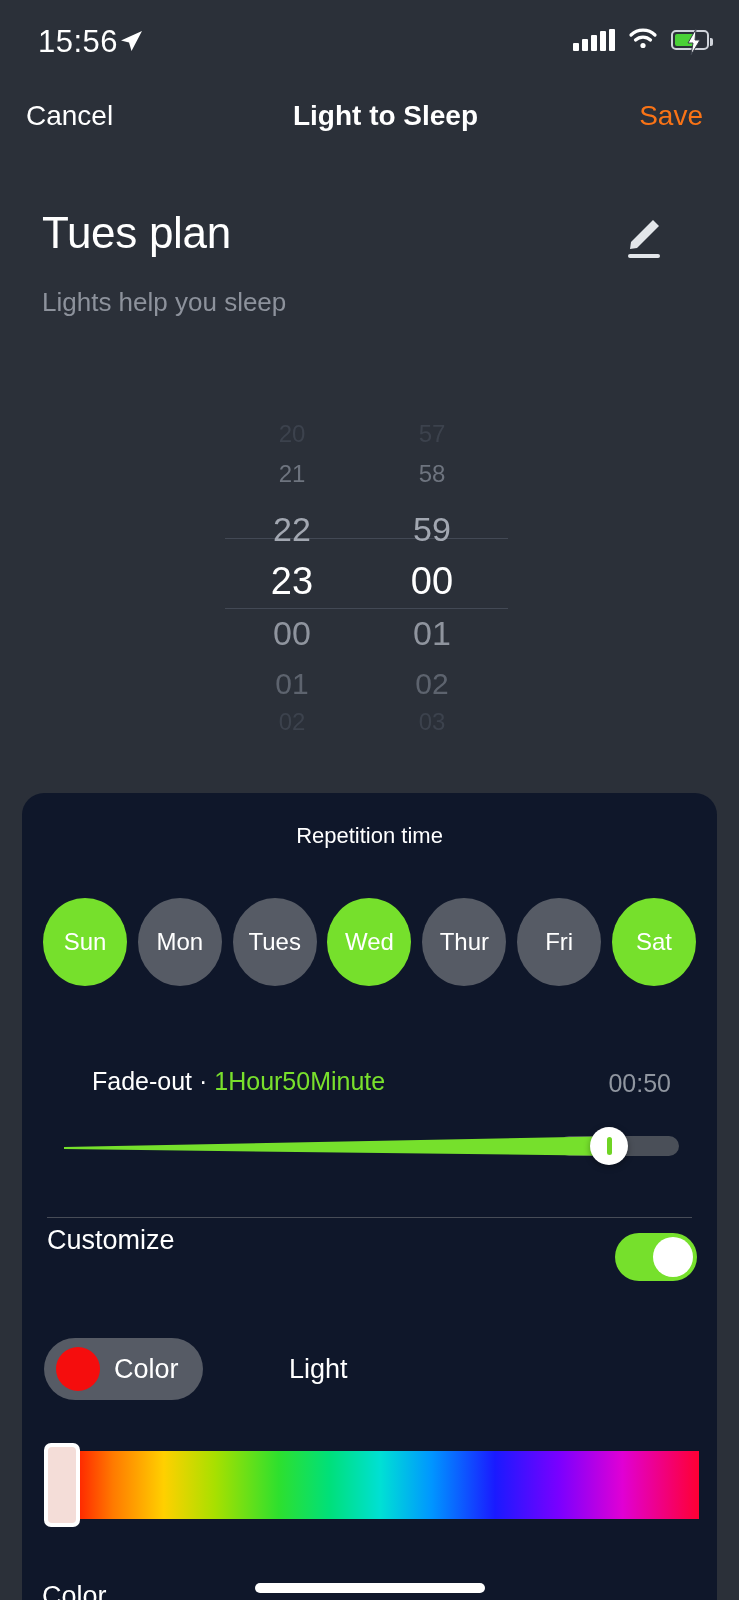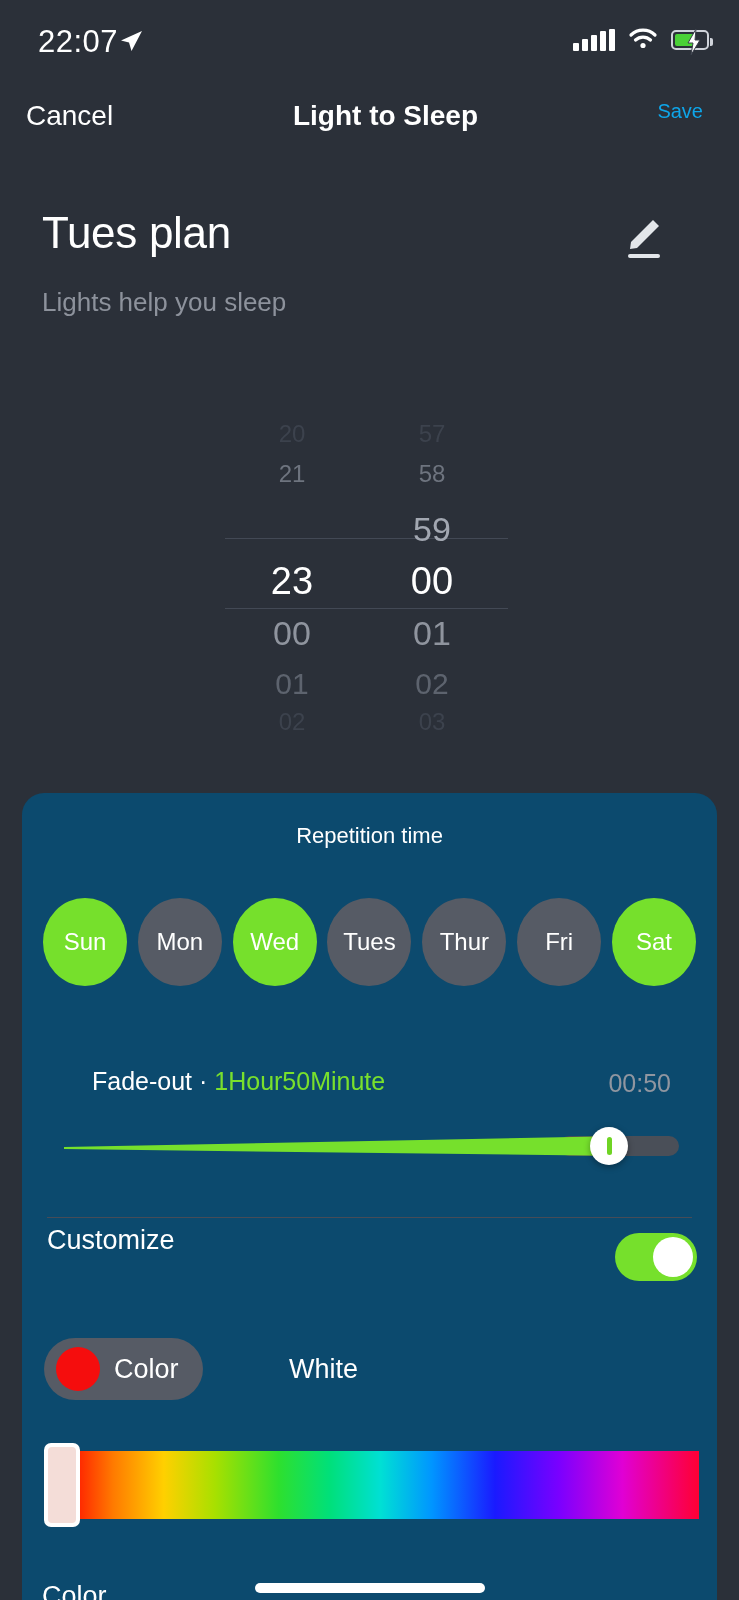--- a/index.html
+++ b/index.html
@@ -28,21 +28,21 @@
   .sig i:nth-child(5){ height:22px; }
   .batt { position:relative; width:38px; height:20px; border:2px solid #cfd3da; border-radius:5px; padding:2px; }
   .batt::after { content:""; position:absolute; right:-6px; top:6px; width:3px; height:8px; background:#cfd3da; border-radius:0 2px 2px 0; }
   .batt-fill { width:64%; height:100%; background:#4ad137; border-radius:2px; }
   .bolt { position:absolute; left:13px; top:-3px; width:16px; height:26px; }
 
   
   .navbar { position:absolute; left:0; top:86px; width:739px; height:62px; }
   .nav-cancel { position:absolute; left:26px; top:14px; font-size:28px; color:#ffffff; }
   .nav-title { position:absolute; left:16px; top:14px; width:739px; text-align:center; font-size:28px; color:#ffffff; font-weight:700; }
-  .nav-save { position:absolute; right:36px; top:14px; font-size:20px; color:#0ea5e9; }
+  .nav-save { position:absolute; right:36px; top:14px; font-size:28px; color:#f97316; }
 
   
   .hdr-title { position:absolute; left:42px; top:208px; font-size:44px; color:#ffffff; font-weight:400; letter-spacing:-.3px; }
   .hdr-sub { position:absolute; left:42px; top:287px; font-size:26px; color:#8d929c; }
   .edit-btn { position:absolute; left:615px; top:212px; width:56px; height:52px; }
 
   
   .picker { position:absolute; left:0; top:412px; width:739px; height:322px; }
   .pk-col { position:absolute; top:0; width:170px; height:322px; }
   .pk-col.hours { left:207px; }
@@ -55,21 +55,21 @@
   .pk-cell.r4 { top:202px; font-size:34px; color:#8f949e; }
   .pk-cell.r5 { top:255px; font-size:30px; color:#5d636e; }
   .pk-cell.r6 { top:296px; font-size:24px; color:#3c424d; }
   .pk-line { position:absolute; left:225px; width:283px; height:1px; background:#434955; }
   .pk-line.top { top:126px; }
   .pk-line.bot { top:196px; }
 
   
   .card {
     position:absolute; left:22px; top:793px; width:695px; height:807px;
-    background:#0c4a6e; border-radius:22px 22px 0 0;
+    background:#0f172a; border-radius:22px 22px 0 0;
   }
   .card-title { position:absolute; left:0; top:30px; width:695px; text-align:center; font-size:22px; color:#ffffff; }
 
   
   .days { position:absolute; left:21px; top:105px; width:653px; height:88px; display:flex; justify-content:space-between; }
   .day {
     width:84px; height:88px; border-radius:50%;
     display:flex; align-items:center; justify-content:center;
     font-size:24px; color:#ffffff; background:#565b65;
   }
@@ -132,21 +132,21 @@
 
   .bottom-label { position:absolute; left:42px; top:1581px; font-size:27px; color:#ffffff; }
   .home-ind { position:absolute; left:255px; top:1583px; width:230px; height:10px; background:#ffffff; border-radius:6px; }
 </style>
 </head>
 <body>
 
 <div id="app">
 
   <div class="statusbar">
-    <div class="sb-time">22:07</div>
+    <div class="sb-time">15:56</div>
     <div class="sb-loc">
       <svg viewBox="0 0 26 26" width="26" height="26">
           <path d="M24 3 L3 12.5 L11 14.5 L13.5 23 Z" fill="#fff"></path>
         </svg>
     </div>
     <div class="sb-right">
       <div class="sig">
         <i></i>
           <i></i>
           <i></i>
@@ -185,20 +185,21 @@
       <rect x="13" y="42" width="32" height="4" rx="2" fill="#e3e6ea"></rect>
     </svg>
   </div>
 
   <div class="picker">
     <div class="pk-line top"></div>
     <div class="pk-line bot"></div>
     <div class="pk-col hours">
       <div class="pk-cell r0">20</div>
       <div class="pk-cell r1">21</div>
+      <div class="pk-cell r2">22</div>
       <div class="pk-cell r3">23</div>
       <div class="pk-cell r4">00</div>
       <div class="pk-cell r5">01</div>
       <div class="pk-cell r6">02</div>
     </div>
     <div class="pk-col minutes">
       <div class="pk-cell r0">57</div>
       <div class="pk-cell r1">58</div>
       <div class="pk-cell r2">59</div>
       <div class="pk-cell r3">00</div>
@@ -207,22 +208,22 @@
       <div class="pk-cell r6">03</div>
     </div>
   </div>
 
   <div class="card">
     <div class="card-title">Repetition time</div>
 
     <div class="days">
       <div class="day on">Sun</div>
       <div class="day">Mon</div>
+      <div class="day">Tues</div>
       <div class="day on">Wed</div>
-      <div class="day">Tues</div>
       <div class="day">Thur</div>
       <div class="day">Fri</div>
       <div class="day on">Sat</div>
     </div>
 
     <div class="fade-row">
       <div class="fade-label"><span>Fade-out · </span><span class="val">1Hour50Minute</span></div>
       <div class="fade-time">00:50</div>
     </div>
 
@@ -244,21 +245,21 @@
     <div class="cust-label">Customize</div>
     <div class="toggle">
         <i></i>
       </div>
 
     <div class="tabs">
       <div class="tab-pill">
         <span class="swatch"></span>
         <span class="lbl">Color</span>
       </div>
-      <div class="tab-plain">White</div>
+      <div class="tab-plain">Light</div>
     </div>
 
     <div class="huewrap">
       <div class="huebar"></div>
       <div class="huehandle">
           <i></i>
         </div>
     </div>
   </div>
 

